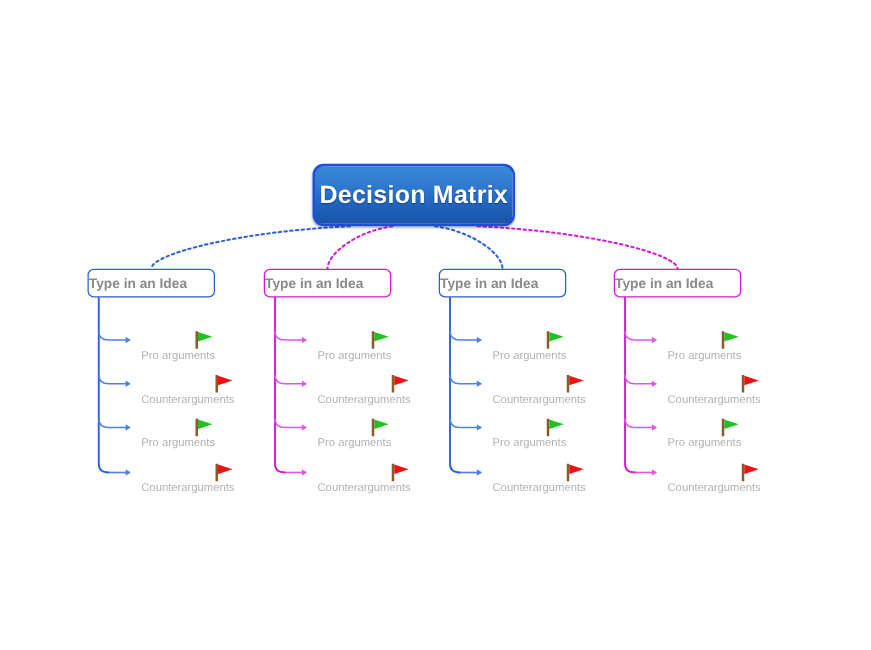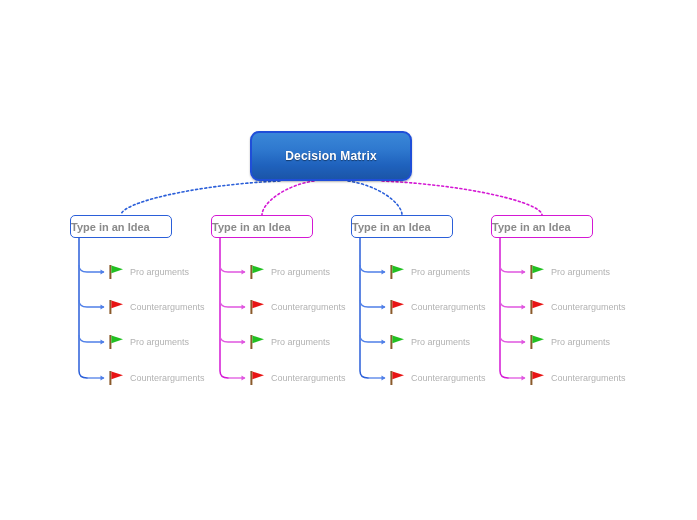--- a/index.html
+++ b/index.html
@@ -38,21 +38,21 @@
     border: 2px solid #1f4ed8;
     border-radius: 9px;
     background: linear-gradient(to bottom, #3a87d8 0%, #2f79cf 35%, #1f62bd 70%, #1b55a8 100%);
     box-shadow: 0 1px 2px rgba(0,0,0,0.30);
     display: flex;
     align-items: center;
     justify-content: center;
   }
   .root-label {
     color: #ffffff;
-    font-size: 12px;
+    font-size: 20px;
     font-weight: bold;
     letter-spacing: 0.2px;
     text-shadow: 0 1px 1px rgba(0,0,0,0.45);
     white-space: nowrap;
   }
 
   
   .idea-box {
     position: absolute;
     top: 215px;
@@ -72,22 +72,23 @@
     font-size: 11px;
     font-weight: bold;
     white-space: nowrap;
   }
 
   
   .leaf {
     position: absolute;
     height: 16px;
     display: flex;
-    align-items: center;
+    align-items: flex-end;
     white-space: nowrap;
+    flex-direction: column;
   }
   .flag-icon {
     position: relative;
     display: inline-block;
     width: 17px;
     height: 16px;
     flex: 0 0 auto;
   }
   .leaf-label {
     color: #b2b2b2;

